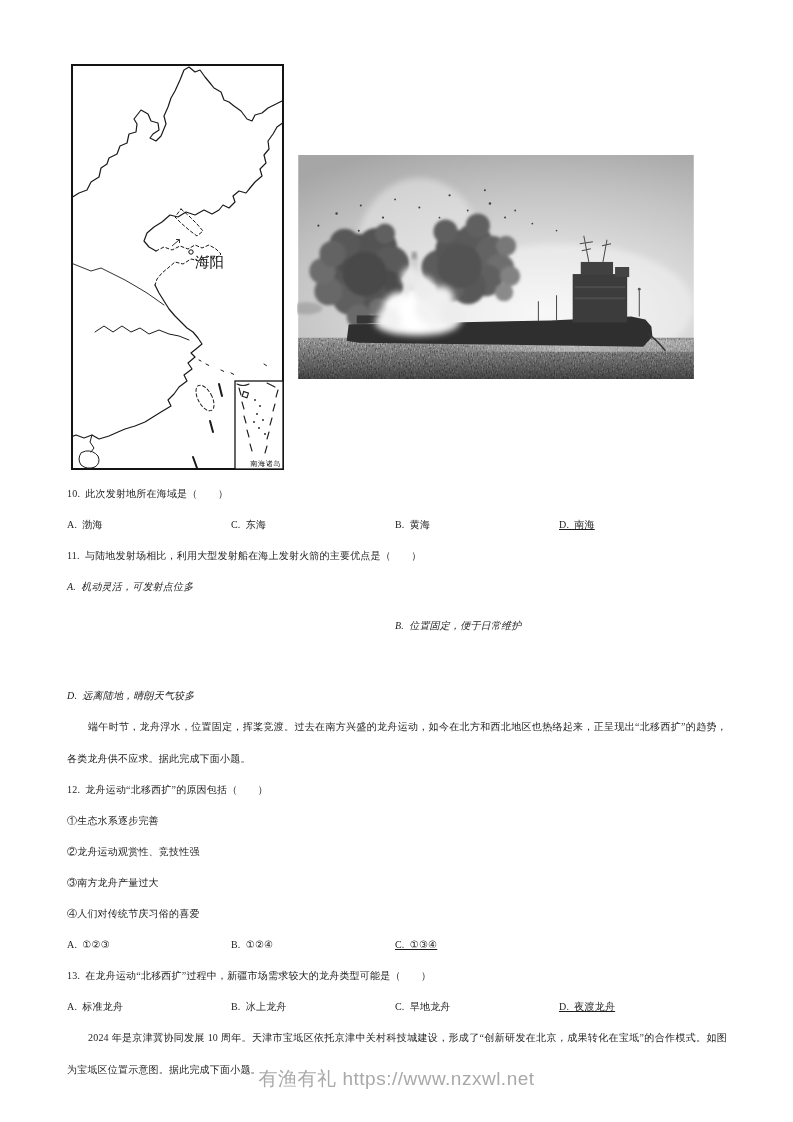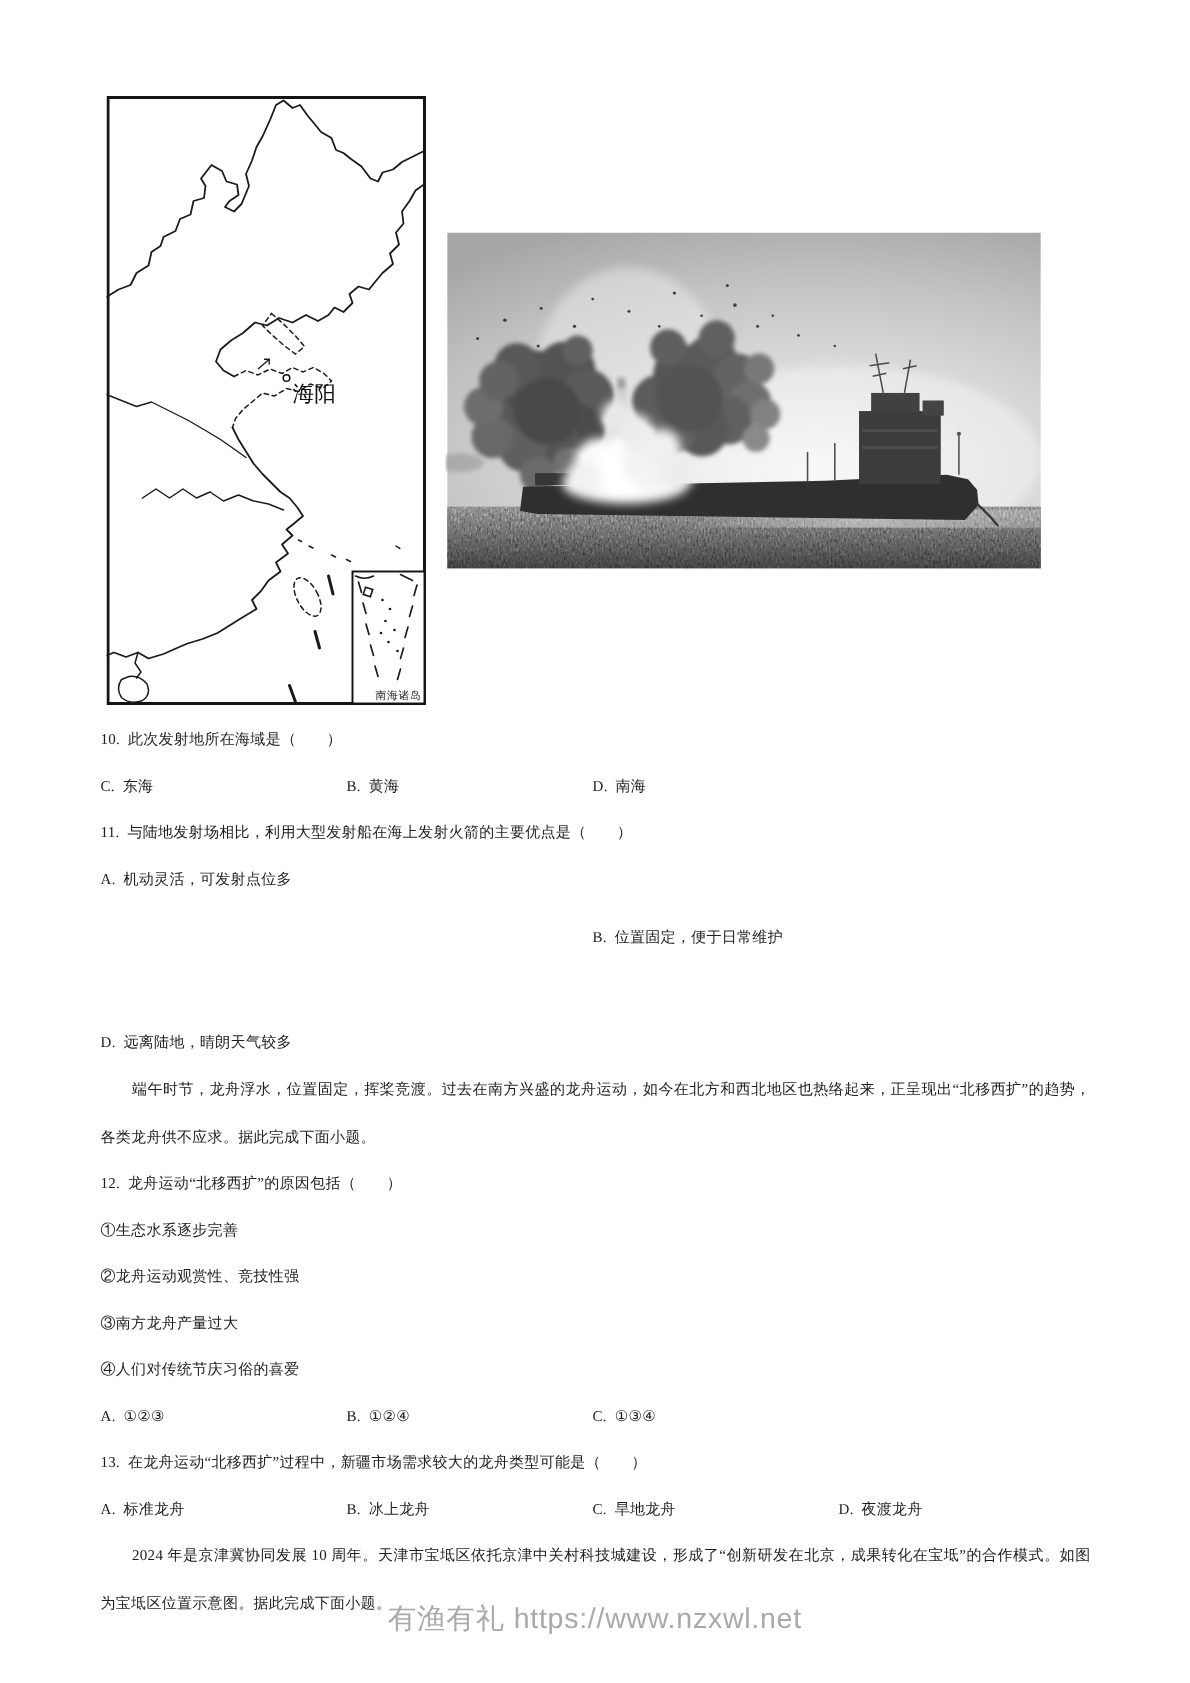--- a/index.html
+++ b/index.html
@@ -7,22 +7,22 @@
        font-family:"Liberation Serif","DejaVu Serif",serif;color:#1d1d1d;}
   .page{position:absolute;inset:0;background:#fff;}
   .map-fig{position:absolute;left:71px;top:64px;width:213px;height:406px;text-align:center;}
   .photo-fig{position:absolute;left:297px;top:155px;width:398px;height:224px;}
   .map-fig svg,.photo-fig svg{display:block;width:100%;height:100%;}
   .content{position:absolute;left:67px;top:478px;width:660px;
            font-size:10px;line-height:31px;letter-spacing:0.2px;}
   .content p{margin:0;}
   .row{display:flex;}
   .opts4 .opt{width:164px;flex:none;white-space:nowrap;}
-  .opts4 .opt:last-child{flex:1;}
-  .opts2 .opt{width:328px;flex:none;white-space:nowrap;}
+  .opts4 .opt:last-child{flex:1;text-decoration:underline;}
+  .opts2 .opt{width:328px;flex:none;white-space:nowrap;font-style:italic;}
   .opts2 .opt:last-child{flex:1;margin-top:39px;}
   .para{text-indent:2.1em;text-align:justify;line-height:31.5px;}
   .q13gap{margin-top:5px;}
   .footer{position:absolute;left:0;top:1066px;width:793px;text-align:center;
           font-family:"Liberation Sans","DejaVu Sans",sans-serif;
           font-size:19px;color:#a9a9a9;letter-spacing:0.5px;}
   .footer span{margin:0 3px;}
   .footer .url{color:#a9a9a9;text-decoration:none;}
 </style>
 </head>
@@ -226,20 +226,21 @@
           <circle cx="185" cy="35" r="1"></circle>
           <circle cx="232" cy="68" r="0.9"></circle>
         <circle cx="256" cy="75" r="0.8"></circle>
       </g>
     </svg>
   </div>
 
   <div class="content">
     <p>10. 此次发射地所在海域是（　　）</p>
     <div class="row opts4">
+      <span class="opt">A. 渤海</span>
       <span class="opt">C. 东海</span>
       <span class="opt">B. 黄海</span>
       <span class="opt">D. 南海</span>
     </div>
 
     <p>11. 与陆地发射场相比，利用大型发射船在海上发射火箭的主要优点是（　　）</p>
     <div class="row opts2">
       <span class="opt">A. 机动灵活，可发射点位多</span>
       <span class="opt">B. 位置固定，便于日常维护</span>
     </div>

